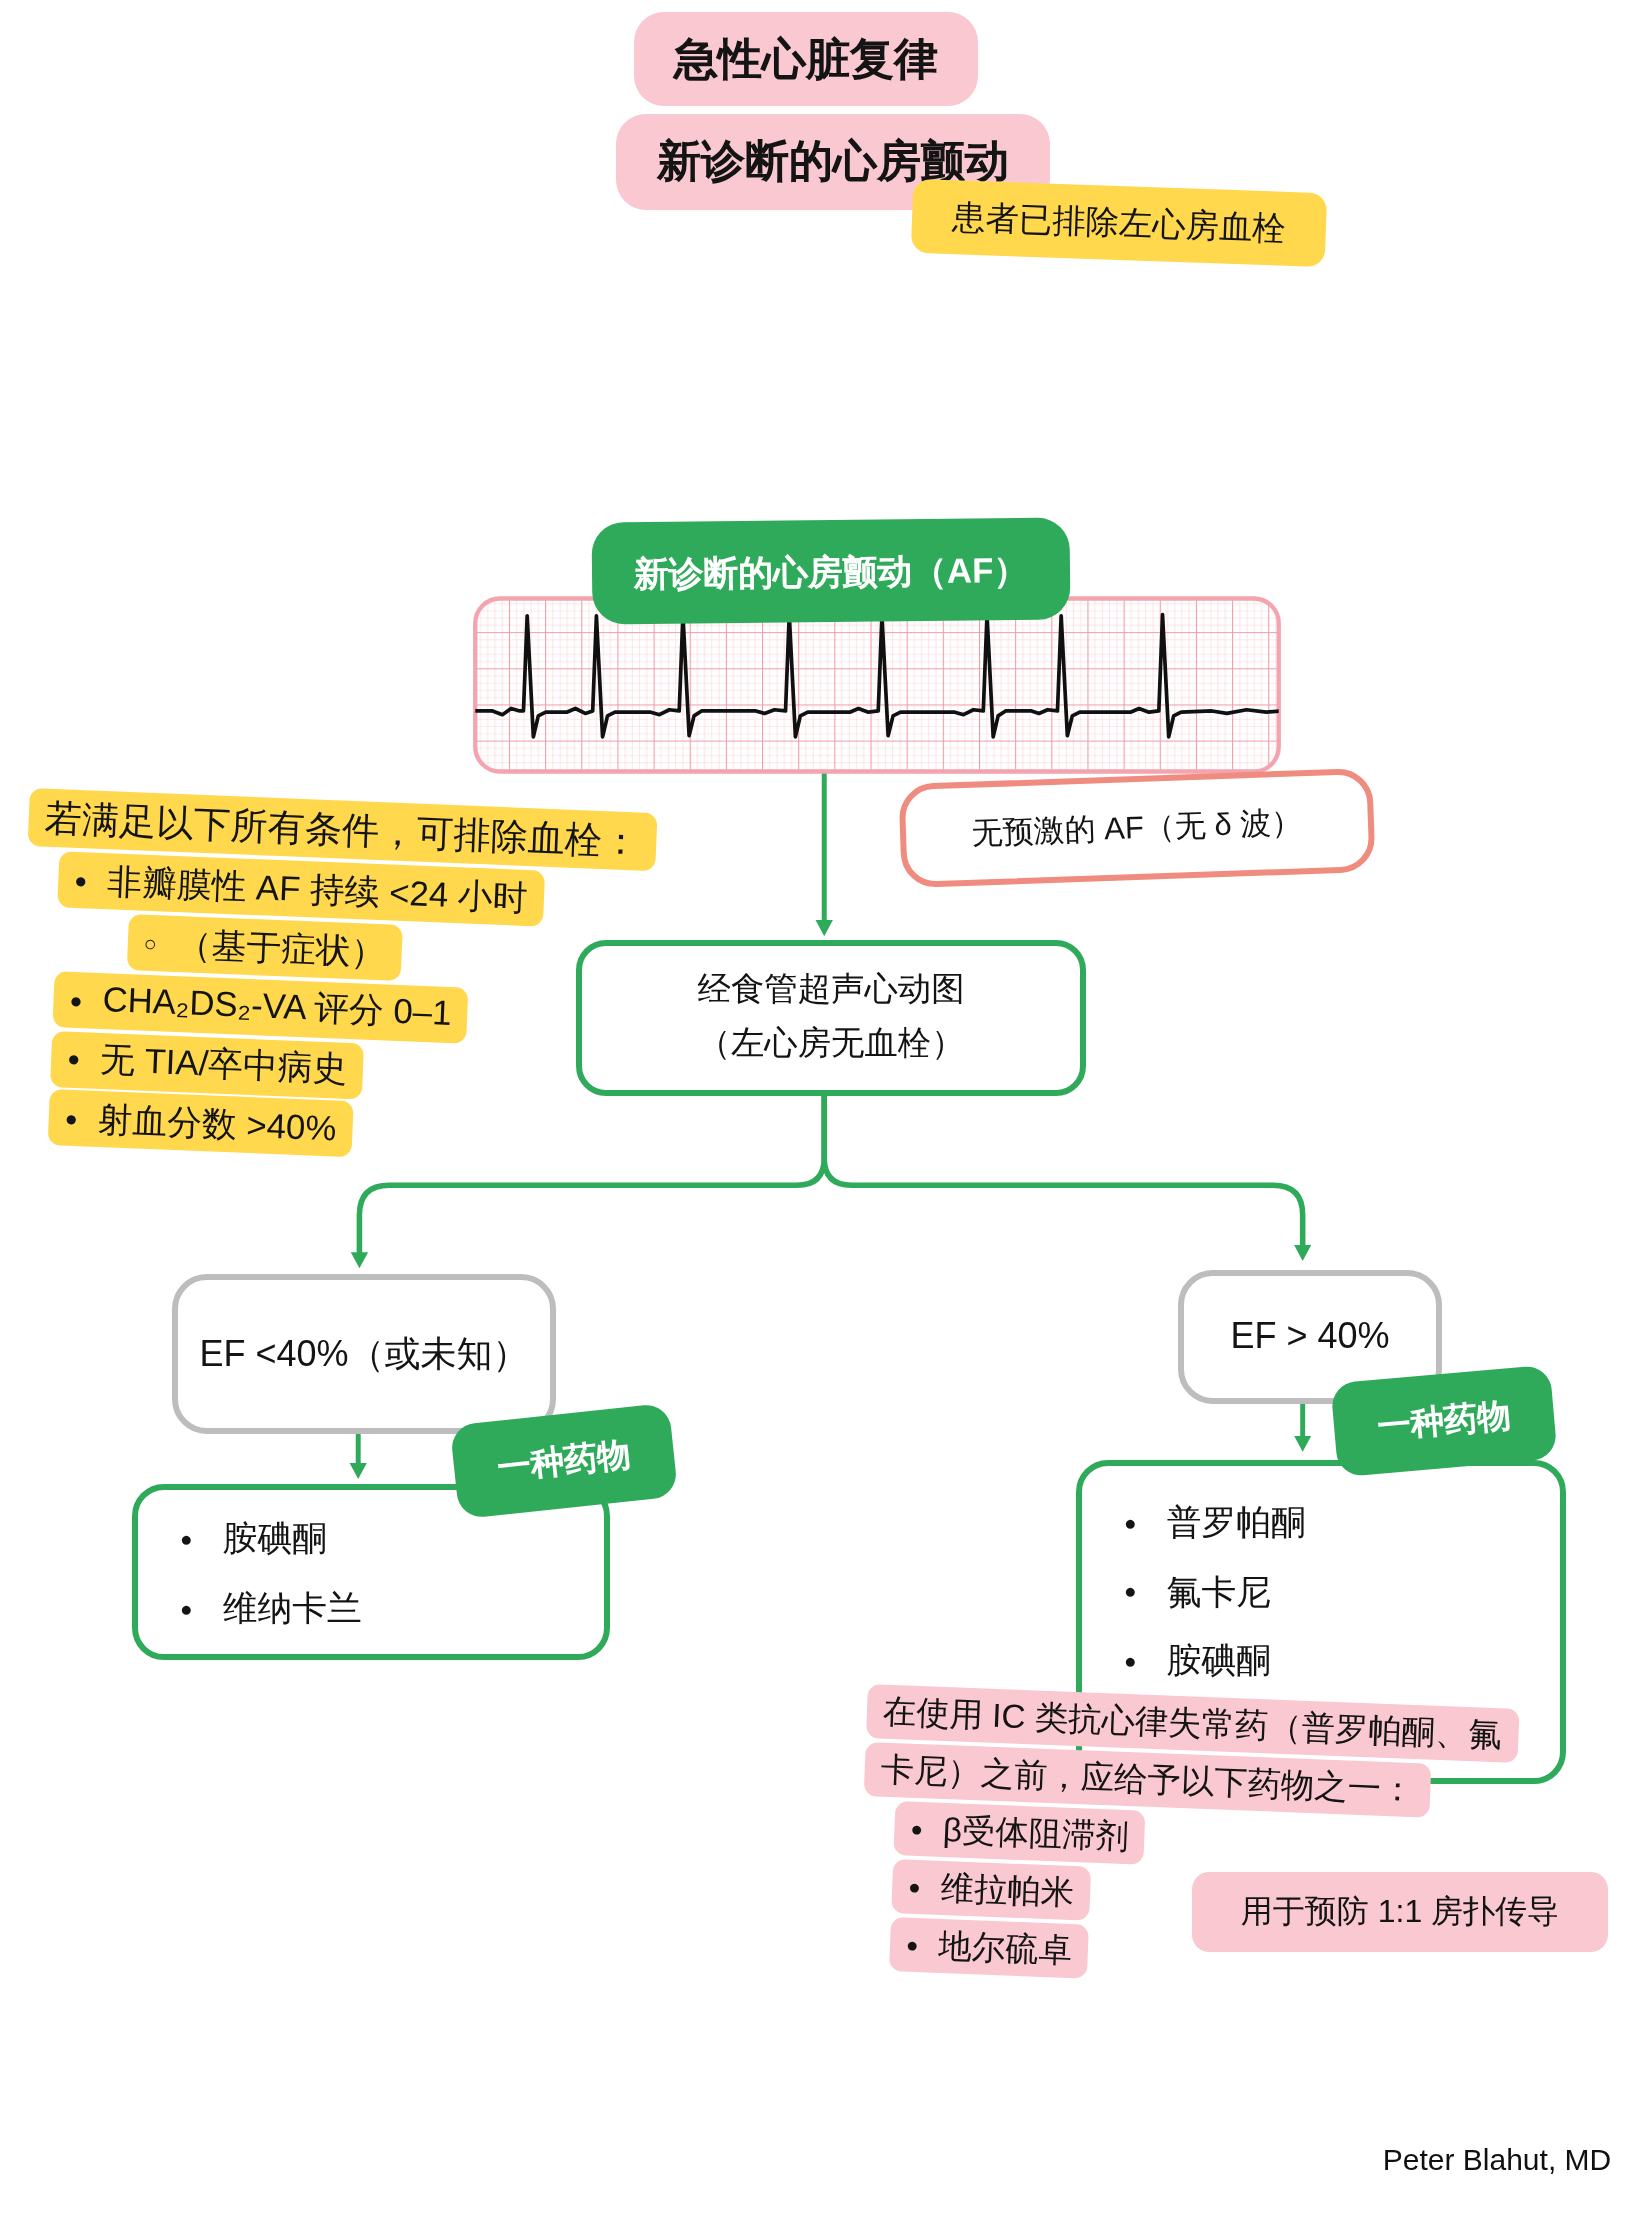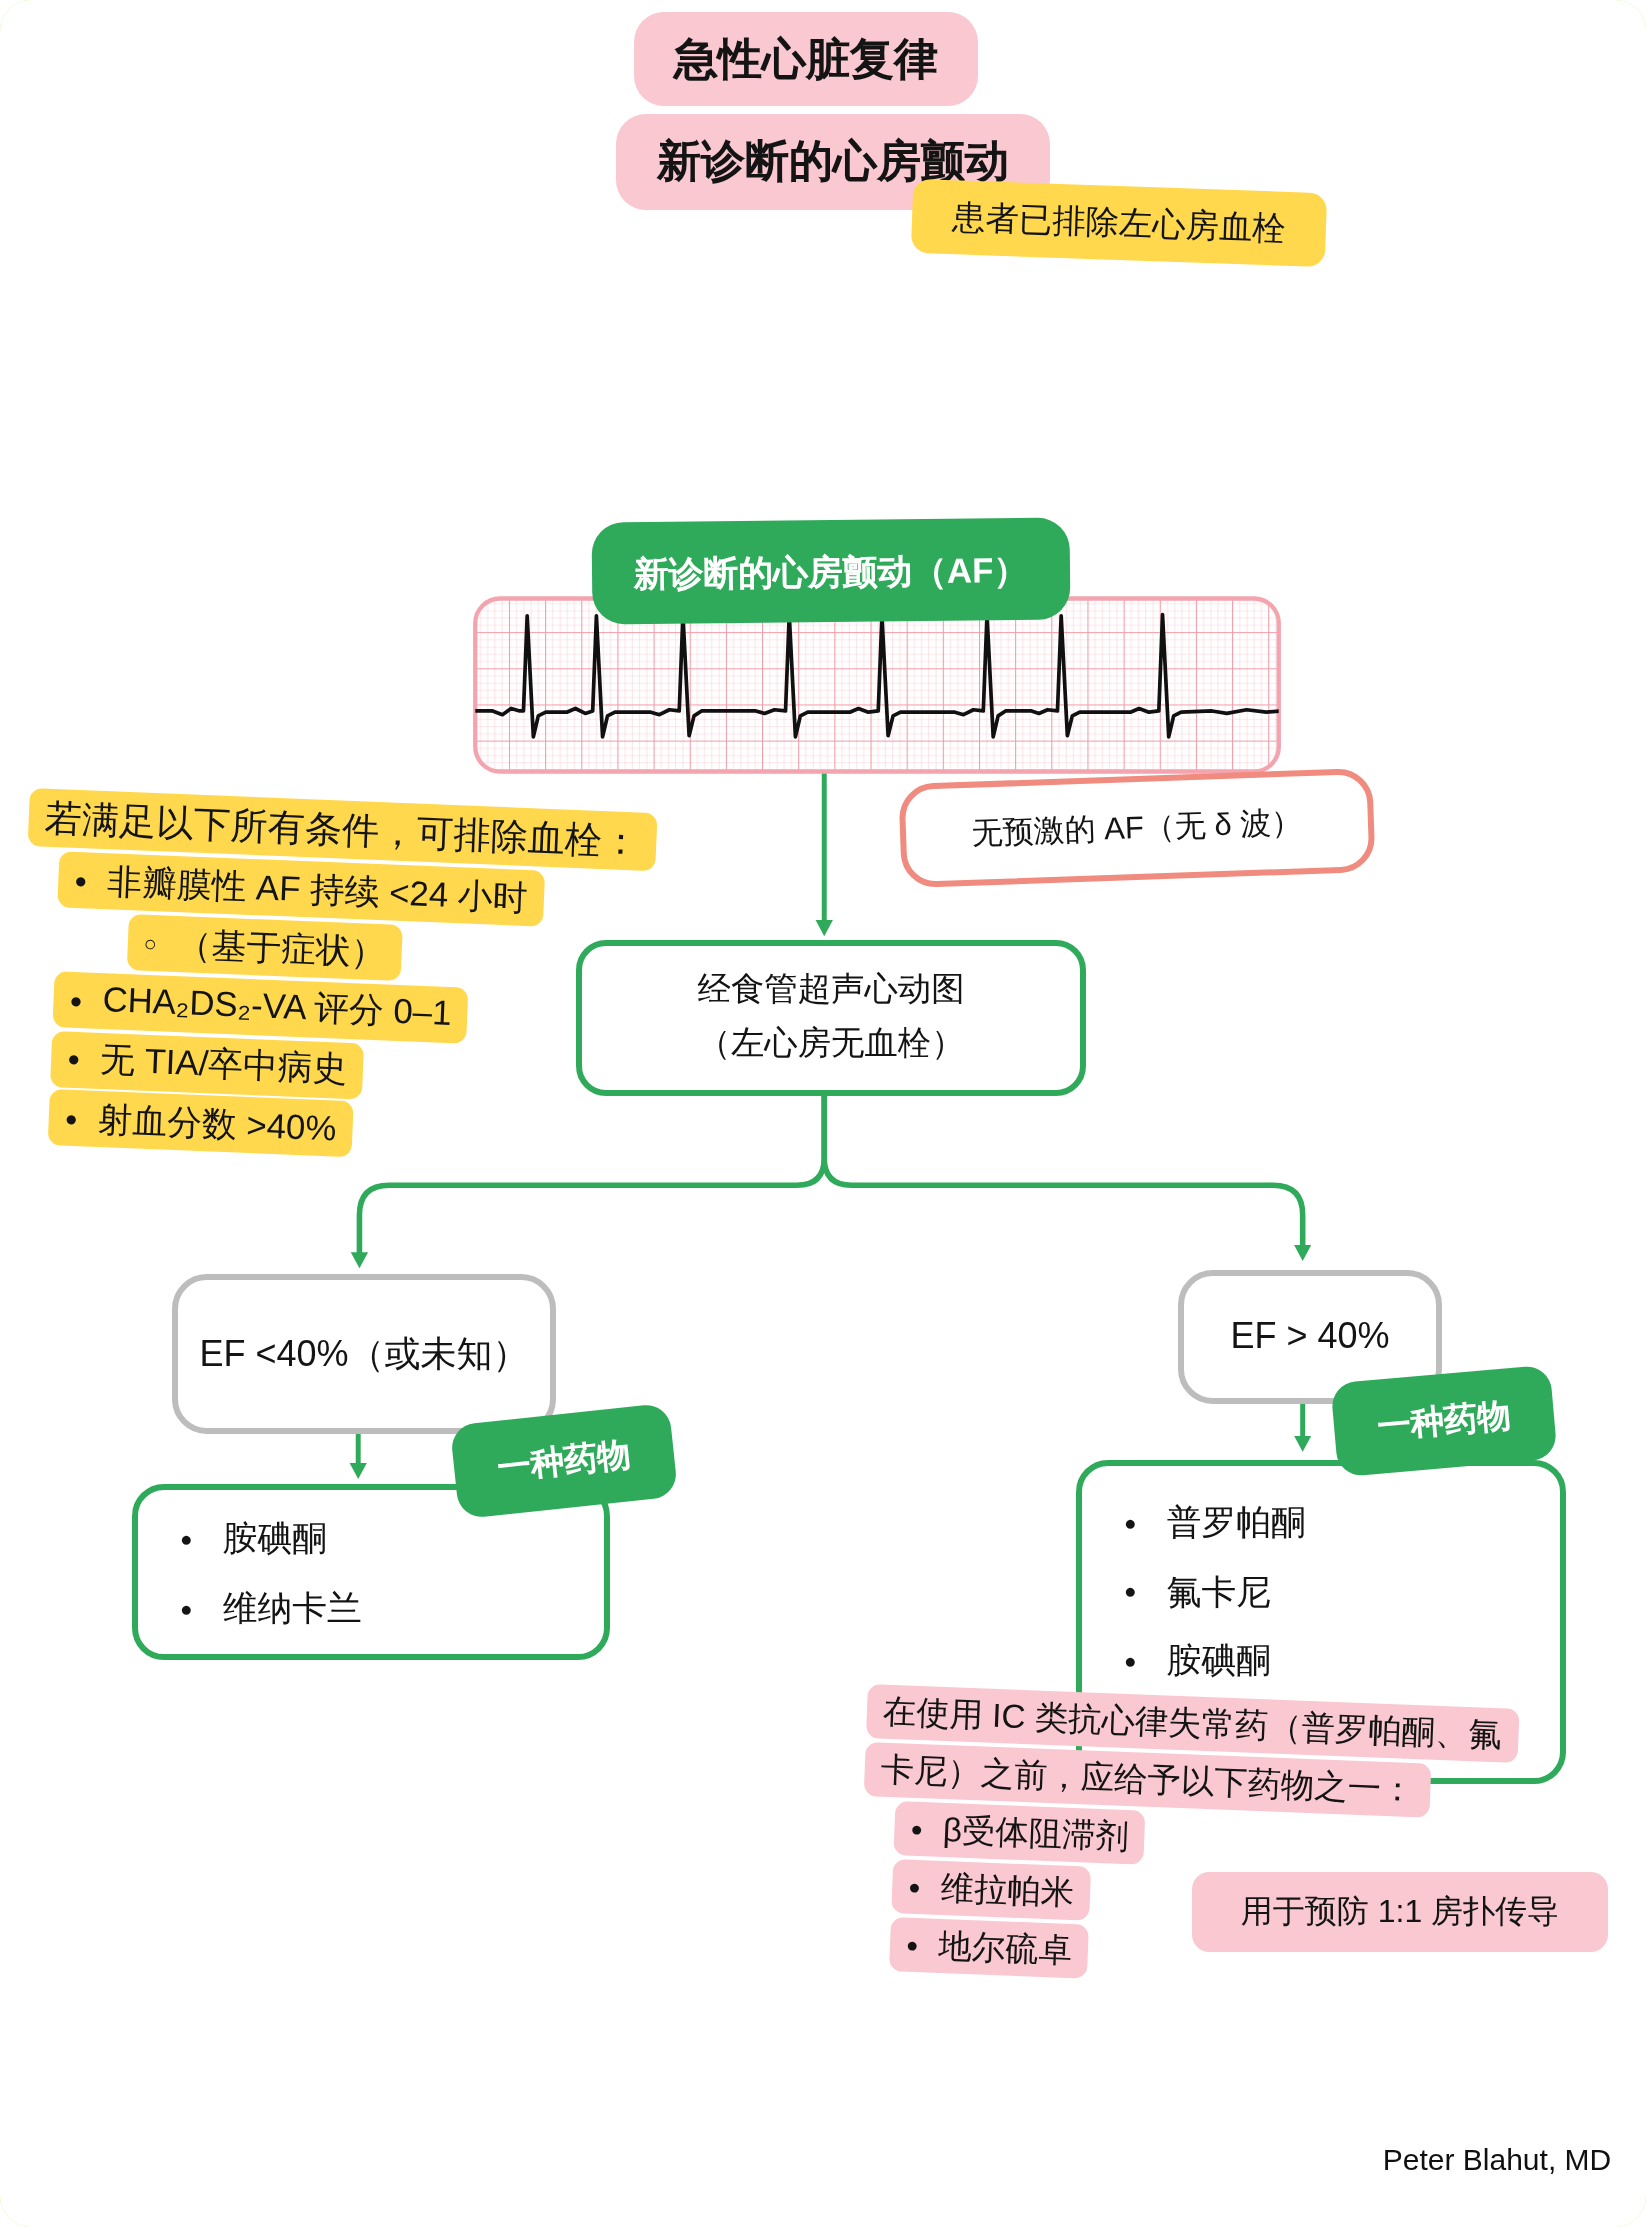--- a/index.html
+++ b/index.html
@@ -1,16 +1,16 @@
 <!DOCTYPE html>
 <html style="font-size:10px"><head>
 <meta charset="utf-8">
 <style>
   html,body { margin:0; padding:0; background:#ffffff; }
-  #stage { width:1646px; height:2227px; position:relative; overflow:hidden; background:#bef264;border-radius:31px; }
+  #stage { width:1646px; height:2227px; position:relative; overflow:hidden; background:#bef264; }
   #canvas { position:relative; width:823px; height:1114px; transform:scale(2); transform-origin:0 0;
             font-family:"Liberation Sans", sans-serif; color:#141414; background:#fff; }
 
   .abs { position:absolute; }
   .ctr { display:flex; align-items:center; justify-content:center; text-align:center; }
 
   
   .pinkbox { background:#F9C8D1; border-radius:15px; font-weight:600; z-index:3; }
   .title1 { left:317px; top:6.2px;  width:172px; height:47px; font-size:22px; }
   .title2 { left:308px; top:57px;  width:217px; height:48px; font-size:22px; }

